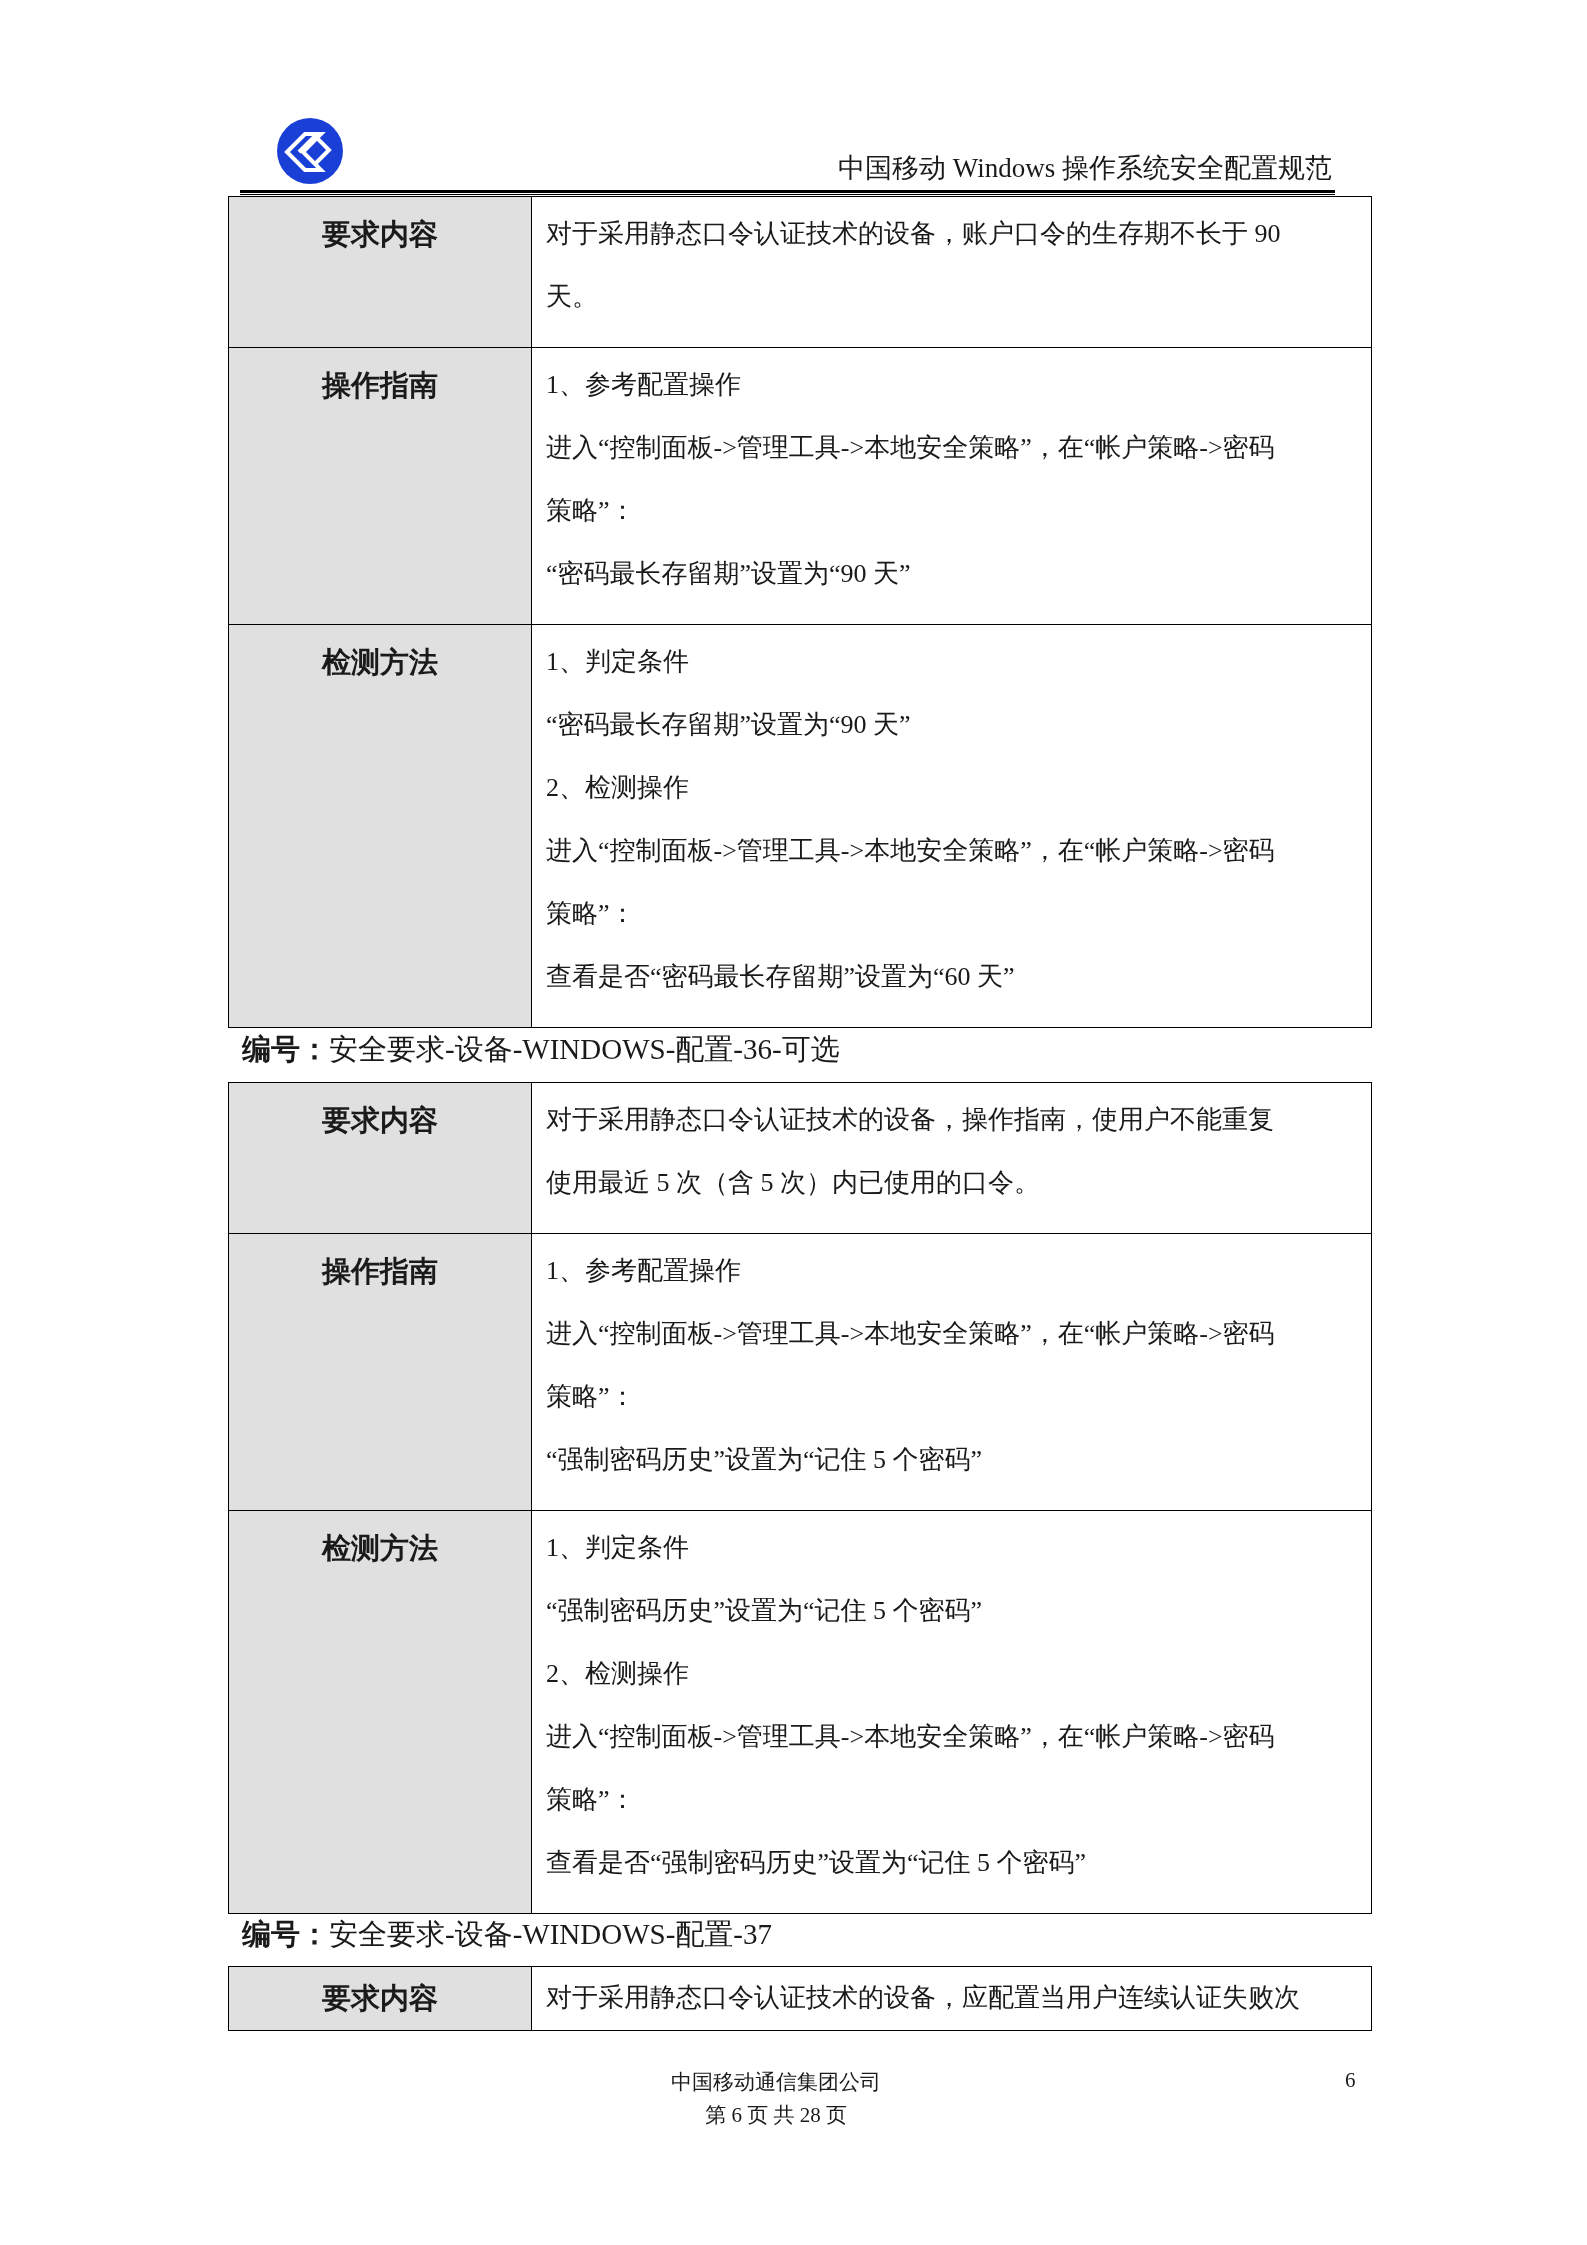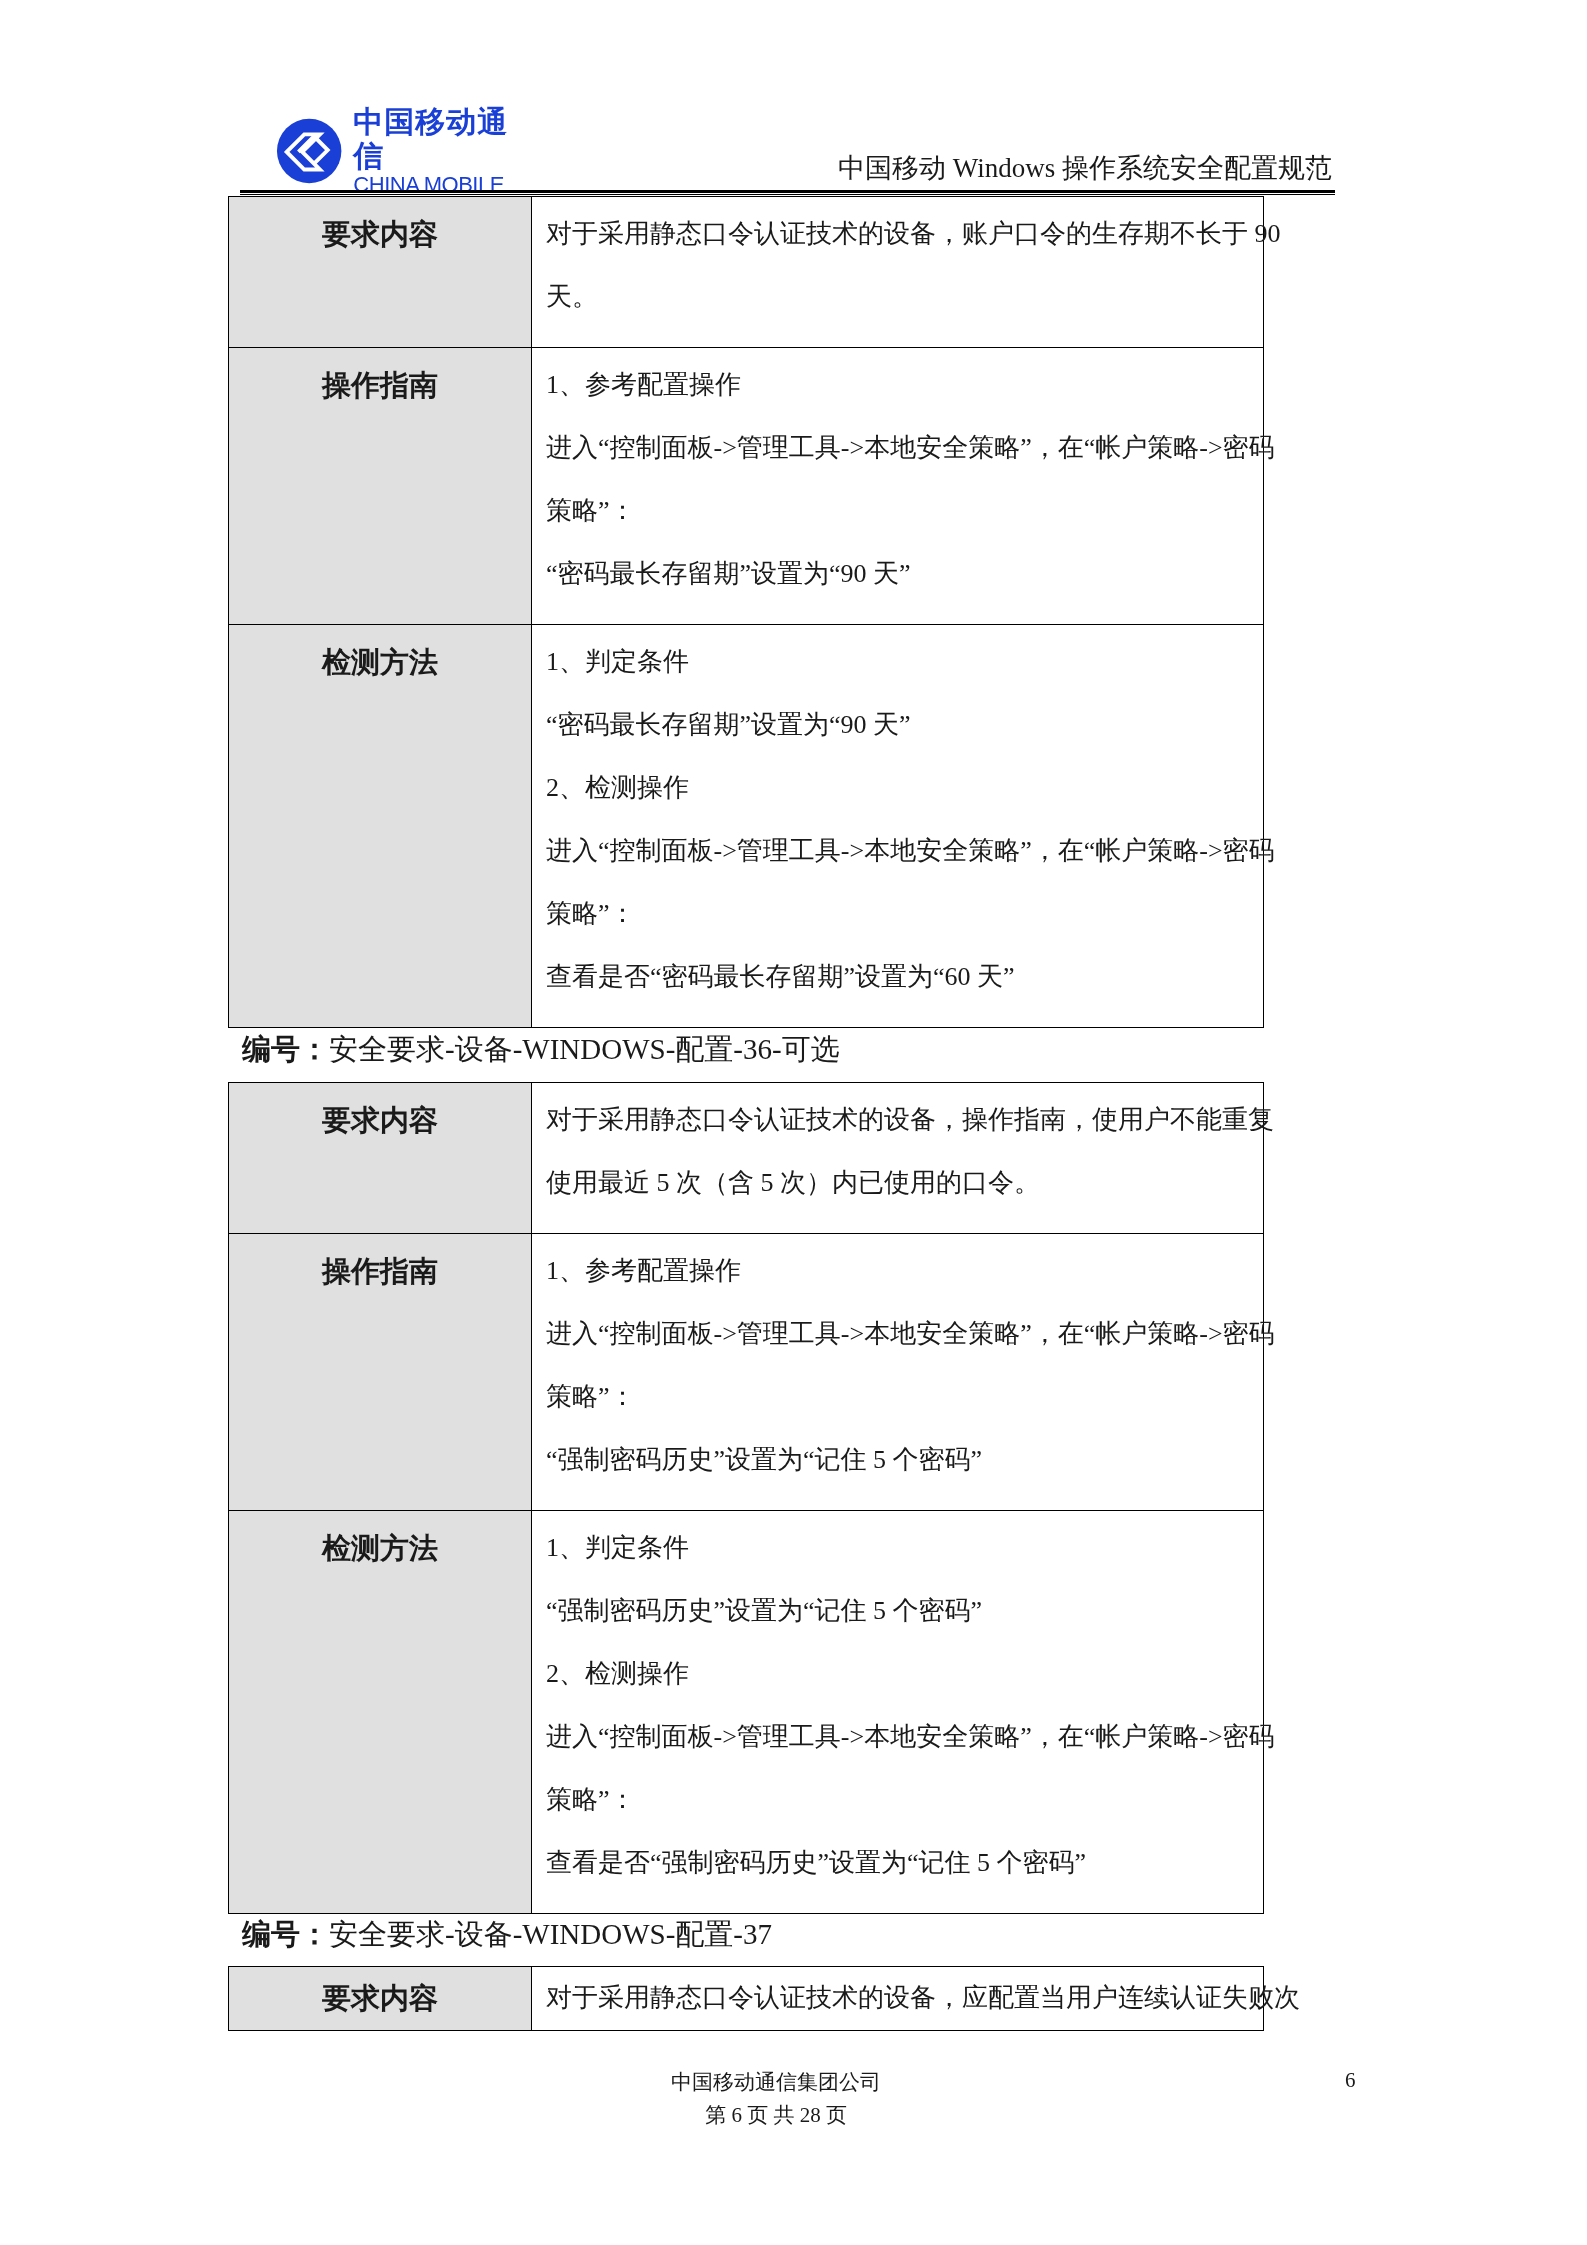--- a/index.html
+++ b/index.html
@@ -6,45 +6,41 @@
   body{width:1587px;height:2245px;position:relative;overflow:hidden;
        font-family:"Liberation Serif","DejaVu Serif",serif;color:#1a1a1a;}
   .abs{position:absolute;}
   .logo{left:275px;top:112px;width:260px;height:78px;display:flex;align-items:center;}
   .logo-mark{width:70px;height:70px;}
   .logo-text{margin-left:10px;color:#1a3fd6;font-family:"Liberation Sans","DejaVu Sans",sans-serif;}
   .logo-cn{font-size:30px;font-weight:bold;line-height:34px;letter-spacing:1px;}
   .logo-en{font-size:22px;line-height:24px;letter-spacing:-0.5px;}
   .header-title{right:255px;top:150px;font-size:27px;white-space:nowrap;}
   .header-rule{left:240px;top:190px;width:1095px;height:0;border-top:3px solid #000;border-bottom:1px solid #000;padding-top:1px;}
-  table.req{position:absolute;left:228px;width:1036px;border-collapse:collapse;table-layout:fixed;}
+  table.req{position:absolute;left:228px;width:1144px;border-collapse:collapse;table-layout:fixed;}
   table.req td{border:1.5px solid #000;vertical-align:top;padding:0;}
   td.lab{width:302px;background:#e0e0e0;text-align:center;font-weight:bold;
          font-size:29px;font-family:"DejaVu Sans","Liberation Sans",sans-serif;padding-top:18px !important;}
   td.val{padding:12px 14px 12px 14px !important;font-size:26px;}
   .line{height:63px;line-height:50px;white-space:nowrap;}
   .line.b{font-weight:normal;}
   .sec-head{left:242px;font-size:29px;white-space:nowrap;}
   .sec-head b{font-family:"DejaVu Sans","Liberation Sans",sans-serif;}
   .footer{font-size:21px;text-align:center;width:400px;left:576px;}
   .page-num{left:1345px;font-size:21px;}
 </style>
 </head>
 <body>
 
 <div class="abs logo">
   <svg class="logo-mark" viewBox="0 0 70 70">
     <circle cx="35" cy="35" r="33" fill="#1a3fd6"></circle>
     <path d="M12 36 L30 18 L46 18 L28 36 L46 54 L30 54 Z" fill="none" stroke="#fff" stroke-width="4"></path>
     <path d="M24 36 L40 20 L54 34 L40 48" fill="none" stroke="#fff" stroke-width="4"></path>
   </svg>
-  <div class="logo-text">
-    <div class="logo-cn">中国移动通信</div>
-    <div class="logo-en">CHINA MOBILE</div>
-  </div>
 </div>
 <div class="abs header-title">中国移动 Windows 操作系统安全配置规范</div>
 <div class="abs header-rule"></div>
 
 <table class="req" style="top:196px;">
   <tbody>
       <tr style="height:127px;">
     <td class="lab">要求内容</td>
     <td class="val">
       <div class="line">对于采用静态口令认证技术的设备，账户口令的生存期不长于 90</div>

